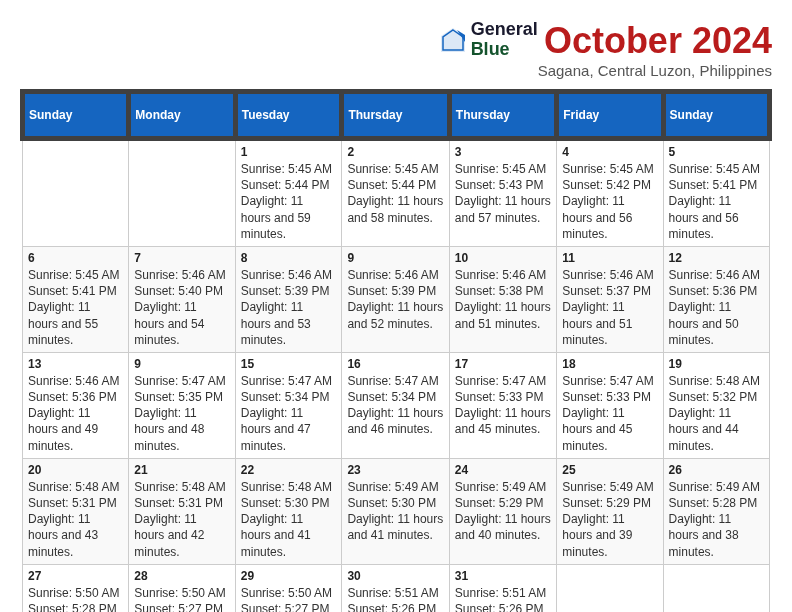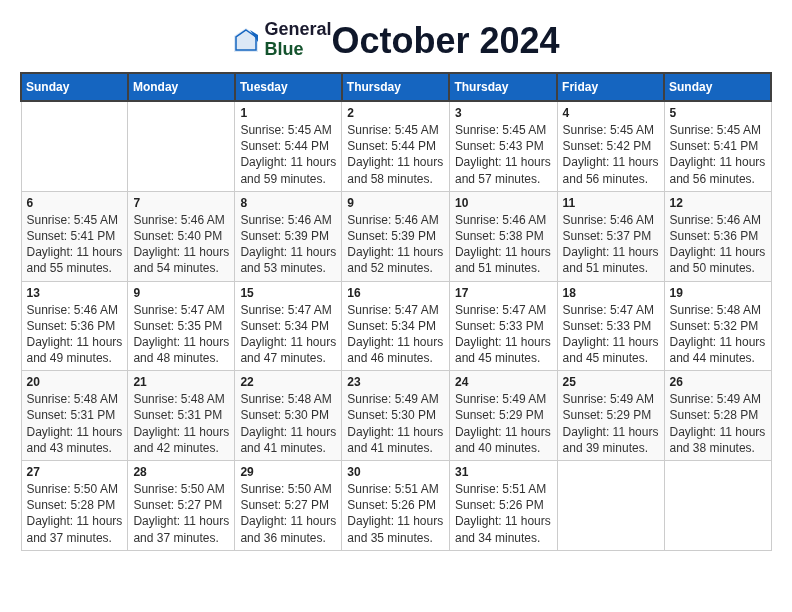--- a/index.html
+++ b/index.html
@@ -5,21 +5,21 @@
     * { box-sizing: border-box; margin: 0; padding: 0; }
     body {
       font-family: Arial, sans-serif;
       background: #fff;
       width: 792px;
       min-height: 612px;
       padding: 20px;
     }
     .header {
       display: flex;
-      justify-content: center;
+      justify-content: flex-end;
       align-items: flex-start;
       margin-bottom: 10px;
     }
     .logo-text {
       display: flex;
       flex-direction: column;
       font-size: 18px;
       font-weight: bold;
       color: #1a1a2e;
       line-height: 1.1;
@@ -30,38 +30,38 @@
       width: 28px;
       height: 28px;
       margin-right: 4px;
     }
     .title-area {
       text-align: right;
     }
     .month-title {
       font-size: 36px;
       font-weight: bold;
-      color: #0f172a;
+      color: #b91c1c;
     }
     .location {
       font-size: 15px;
       color: #555;
     }
     .calendar {
       width: 100%;
       border-collapse: collapse;
       font-size: 11px;
     }
     .calendar th {
       background-color: #1565c0;
       color: #fff;
-      padding: 6px 4px;
+      padding: 14px 4px;
       text-align: left;
       font-size: 12px;
-      border: 2px solid #404040;
+      border: 5px solid #404040;
     }
     .calendar td {
       border: 1px solid #ccc;
       padding: 4px 5px;
       vertical-align: top;
       width: 113px;
       min-height: 80px;
       background: #fff;
     }
     .calendar tr:nth-child(even) td {
@@ -94,20 +94,21 @@
       <polygon points="14,4 24,11 24,24 4,24 4,11" fill="none" stroke="#1565c0" stroke-width="1.5"></polygon>
       <polygon points="18,4 26,9 26,16" fill="#1565c0"></polygon>
     </svg>
     <div class="logo-text">
       <span class="logo-general">General</span>
       <span class="logo-blue">Blue</span>
     </div>
   </div>
   <div class="title-area">
     <div class="month-title">October 2024</div>
+    <div class="location">Sagana, Central Luzon, Philippines</div>
   </div>
 </div>
 
 <table class="calendar">
   <thead>
     <tr>
     <th>Sunday</th>
         <th>Monday</th>
         <th>Tuesday</th>
         <th>Thursday</th>

